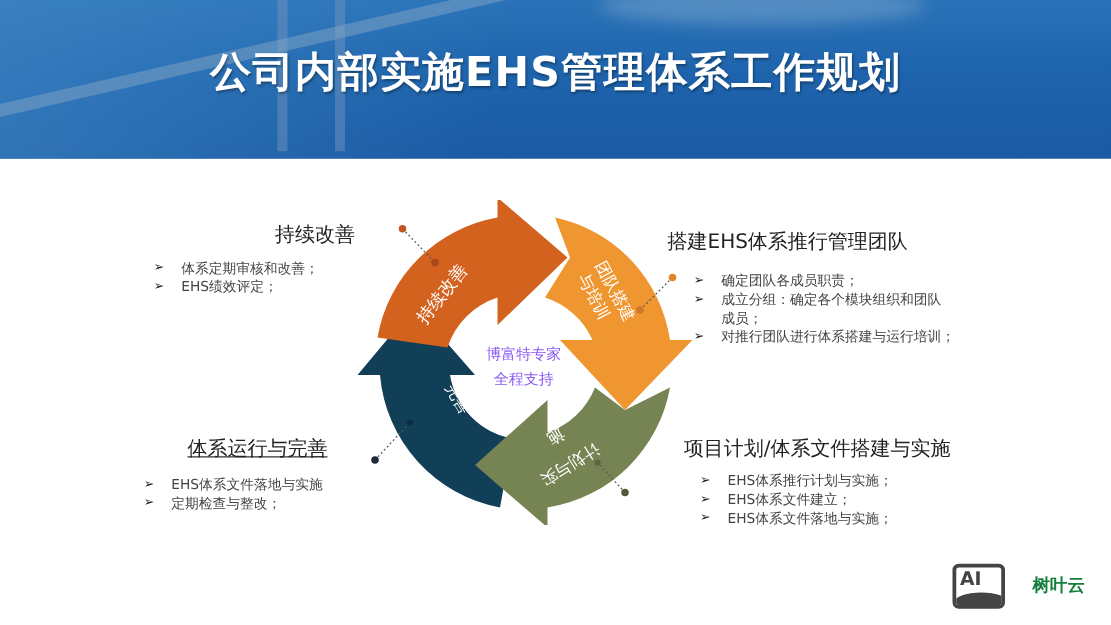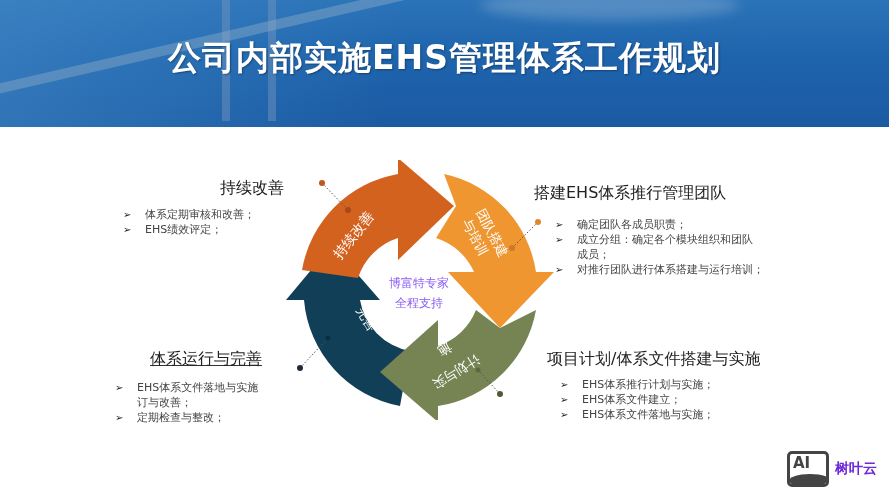--- a/index.html
+++ b/index.html
@@ -38,27 +38,27 @@
   .block li .bullet { position: absolute; left: 0; top: 0; font-size: 10px; color: #222; }
 
   .cycle { position: absolute; left: 280px; top: 160px; width: 280px; height: 260px; }
   .cycle svg { width: 280px; height: 260px; display: block; }
 
   .center-text {
     position: absolute; left: 360px; top: 273px; width: 118px; text-align: center;
     font-size: 12px; color: #8b5cf6; line-height: 20px;
   }
 
-  .logo { position: absolute; left: 787px; top: 451px; display: flex; align-items: center; }
+  .logo { position: absolute; left: 762px; top: 451px; display: flex; align-items: center; }
   .logo-box {
     width: 42px; height: 36px; border: 3px solid #444; border-radius: 5px; position: relative; overflow: hidden; background: #fff;
   }
   .logo-box .ai { position: absolute; left: 3px; top: 0px; font-size: 15px; font-weight: bold; color: #444; font-family: "DejaVu Sans", sans-serif; }
   .logo-box .hill { position: absolute; left: -2px; bottom: -6px; width: 44px; height: 16px; background: #444; border-radius: 50% 50% 0 0; }
-  .logo-text { margin-left: 6px; font-size: 14px; font-weight: bold; color: #6d28d9; }
+  .logo-text { margin-left: 22px; font-size: 14px; font-weight: bold; color: #15803d; }
 </style>
 </head>
 <body>
 
 <div class="header">
   <div class="haze"></div>
   <div class="bridge-tower" style="left:222px;"></div>
   <div class="bridge-tower" style="left:268px;"></div>
   <div class="bridge-deck"></div>
   <div class="title">公司内部实施EHS管理体系工作规划</div>
@@ -85,21 +85,20 @@
     <li><span class="bullet">➢</span><span>对推行团队进行体系搭建与运行培训；</span></li>
   </ul>
 </div>
 
 <div class="block" style="left:150px; top:349px;text-decoration:underline;">
   <div class="block-title">体系运行与完善</div>
 </div>
 <div class="block" style="left:115px; top:380px;">
   <ul style="margin-top:0;">
     <li><span class="bullet">➢</span><span>EHS体系文件落地与实施</span></li>
-    <li><span>订与改善；</span></li>
     <li><span class="bullet">➢</span><span>定期检查与整改；</span></li>
   </ul>
 </div>
 
 <div class="block" style="left:547px; top:349px;">
   <div class="block-title">项目计划/体系文件搭建与实施</div>
 </div>
 <div class="block" style="left:560px; top:377px;">
   <ul style="margin-top:0;">
     <li><span class="bullet">➢</span><span>EHS体系推行计划与实施；</span></li>

